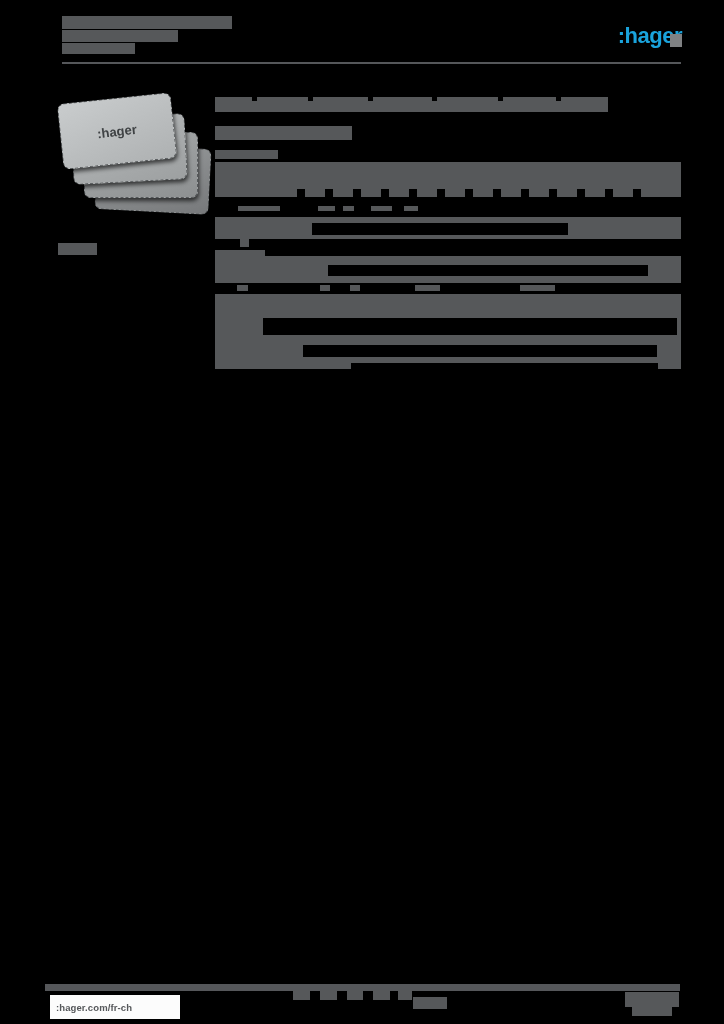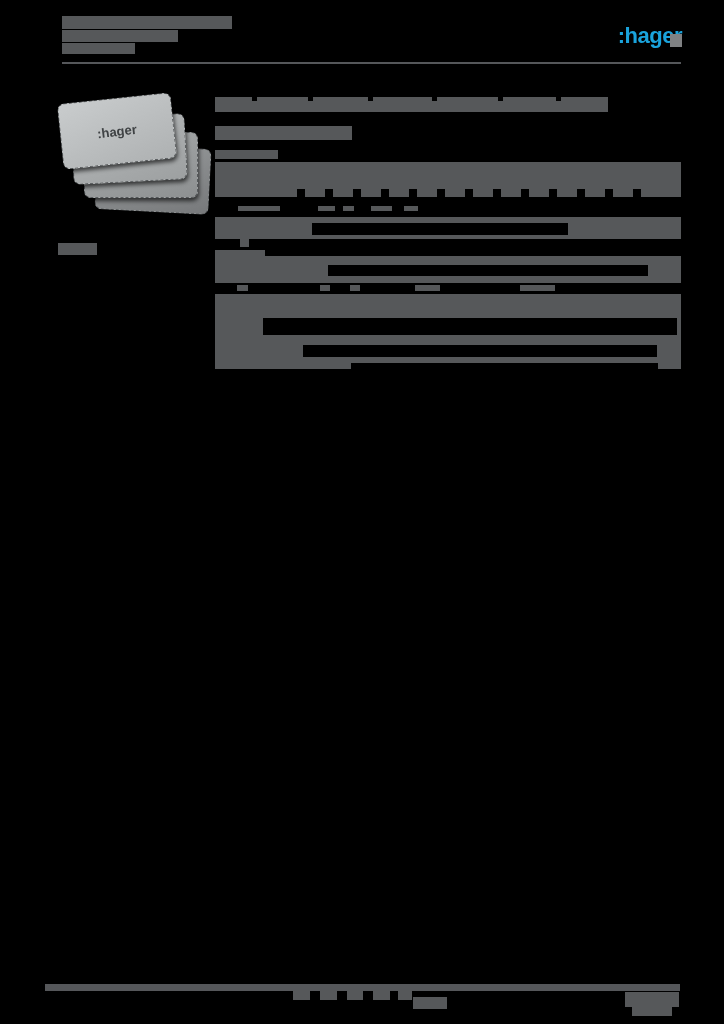--- a/index.html
+++ b/index.html
@@ -105,14 +105,17 @@
       <div class="block" style="left: 549px; top: 189px; width: 8px; height: 8px; background: rgb(0, 0, 0); z-index: 2;"></div>
       <div class="block" style="left: 577px; top: 189px; width: 8px; height: 8px; background: rgb(0, 0, 0); z-index: 2;"></div>
       <div class="block" style="left: 605px; top: 189px; width: 8px; height: 8px; background: rgb(0, 0, 0); z-index: 2;"></div>
       <div class="block" style="left: 633px; top: 189px; width: 8px; height: 8px; background: rgb(0, 0, 0); z-index: 2;"></div>
       <div class="block" style="left: 312px; top: 223px; width: 256px; height: 12px; background: rgb(0, 0, 0); z-index: 2;"></div>
       <div class="block" style="left: 328px; top: 265px; width: 320px; height: 11px; background: rgb(0, 0, 0); z-index: 2;"></div>
       <div class="block" style="left: 303px; top: 345px; width: 354px; height: 12px; background: rgb(0, 0, 0); z-index: 2;"></div>
       <div class="block" style="left: 351px; top: 363px; width: 307px; height: 7px; background: rgb(0, 0, 0); z-index: 2;"></div>
     </div>
 
+  <div class="url-box">
+    <span class="url"><span>:</span><span>hager.com/fr-ch</span></span>
+  </div>
 
 </div>
 
 </body></html>

